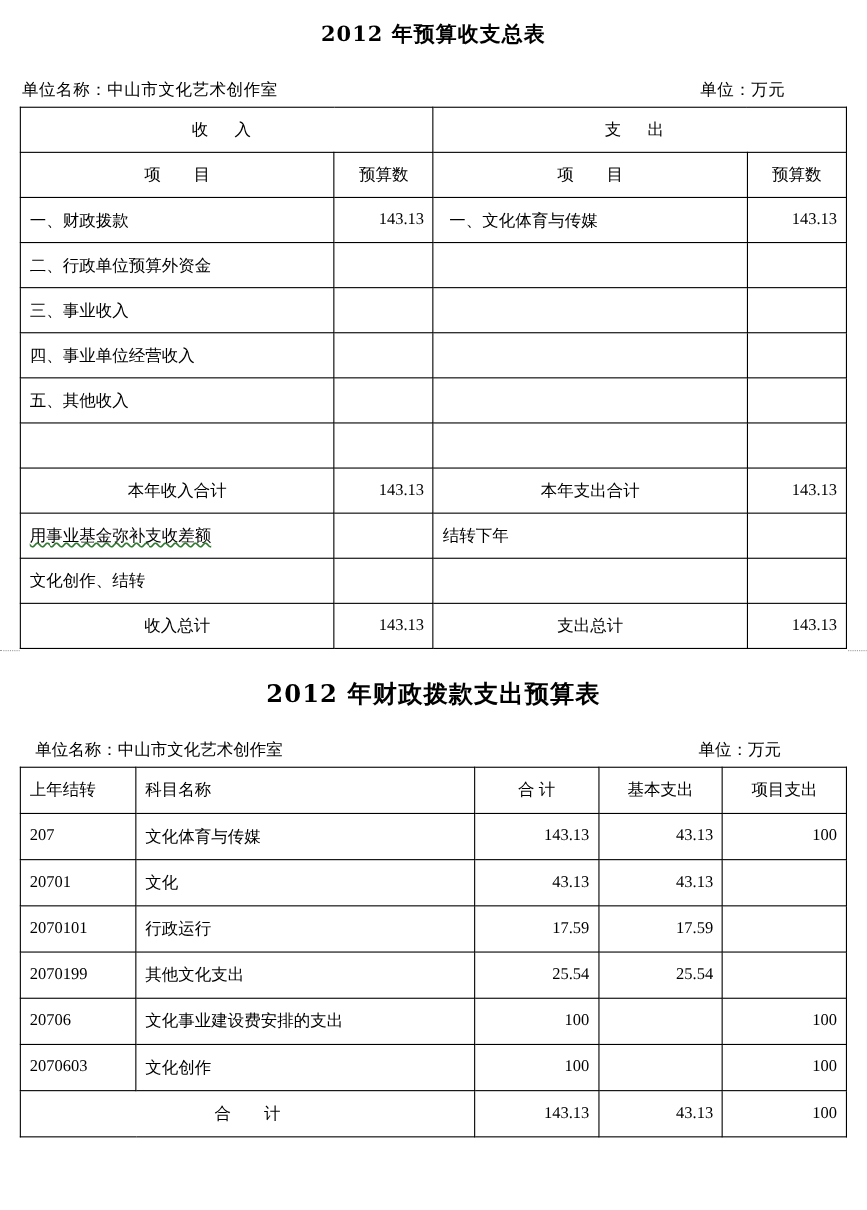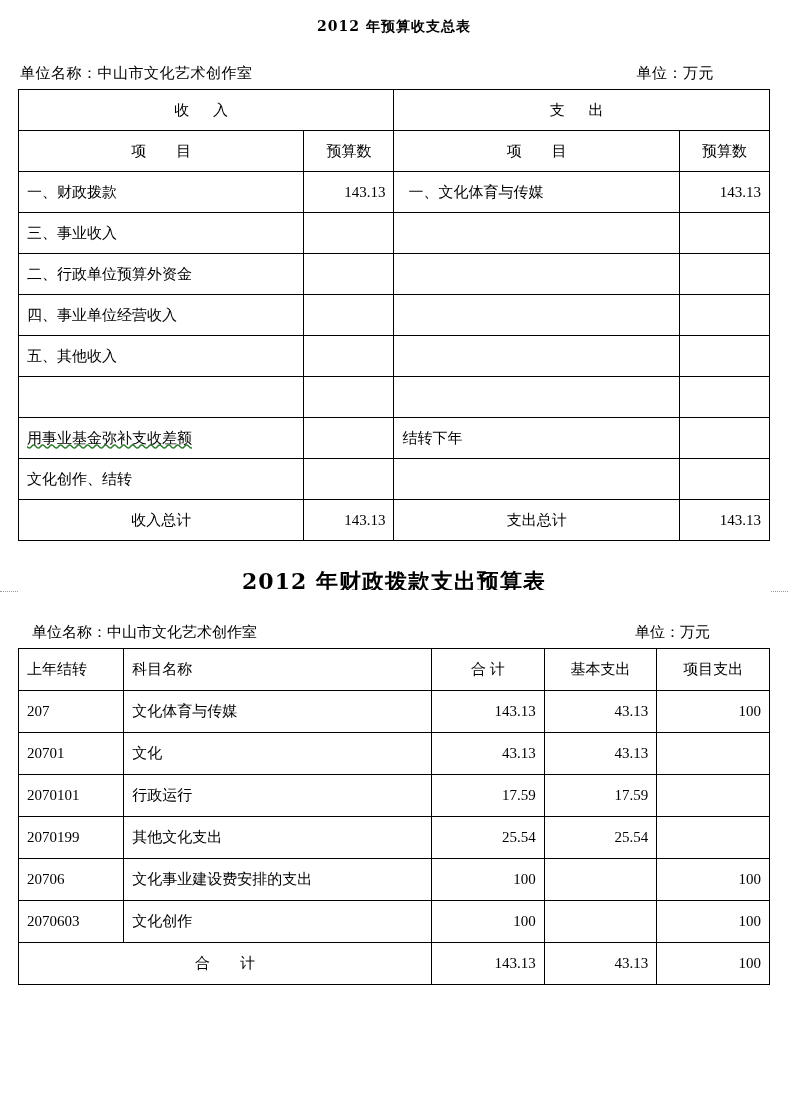--- a/index.html
+++ b/index.html
@@ -19,21 +19,21 @@
     width: 788px;
     height: 1100px;
     box-sizing: border-box;
     padding: 0 18px;
     position: relative;
   }
   .doc-title {
     text-align: center;
     font-family: "DejaVu Serif", "Liberation Serif", serif;
     font-weight: bold;
-    font-size: 14px;
+    font-size: 19px;
     letter-spacing: 1px;
     margin-top: 18px;
     margin-bottom: 0;
   }
   .meta-row {
     display: flex;
     justify-content: space-between;
     align-items: flex-end;
     font-size: 15px;
     margin-top: 28px;
@@ -143,48 +143,54 @@
         <td class="c-center">预算数</td>
       </tr>
 
       <tr>
         <td class="c-left">一、财政拨款</td>
         <td class="c-right num">143.13</td>
         <td class="c-left indent">一、文化体育与传媒</td>
         <td class="c-right num">143.13</td>
       </tr>
       <tr>
+        <td class="c-left">二、行政单位预算外资金</td>
+        <td class="c-right num"></td>
+        <td class="c-left indent"></td>
+        <td class="c-right num"></td>
+      </tr>
+      <tr>
         <td class="c-left">三、事业收入</td>
         <td class="c-right num"></td>
         <td class="c-left indent"></td>
         <td class="c-right num"></td>
       </tr>
       <tr>
-        <td class="c-left">二、行政单位预算外资金</td>
-        <td class="c-right num"></td>
-        <td class="c-left indent"></td>
-        <td class="c-right num"></td>
-      </tr>
-      <tr>
         <td class="c-left">四、事业单位经营收入</td>
         <td class="c-right num"></td>
         <td class="c-left indent"></td>
         <td class="c-right num"></td>
       </tr>
       <tr>
         <td class="c-left">五、其他收入</td>
         <td class="c-right num"></td>
         <td class="c-left indent"></td>
         <td class="c-right num"></td>
       </tr>
       <tr>
         <td class="c-left"></td>
         <td class="c-right num"></td>
         <td class="c-left indent"></td>
         <td class="c-right num"></td>
+      </tr>
+      <tr>
+        <td class="c-center">本年收入合计</td>
+        <td class="c-right num">143.13</td>
+        <td class="c-center">本年支出合计</td>
+        <td class="c-right num">143.13</td>
       </tr>
       <tr>
         <td class="c-left"><span class="underline-squiggle">用事业基金弥补支收差额</span></td>
         <td class="c-right num"></td>
         <td class="c-left">结转下年</td>
         <td class="c-right num"></td>
       </tr>
       <tr>
         <td class="c-left">文化创作、结转</td>
         <td class="c-right num"></td>

